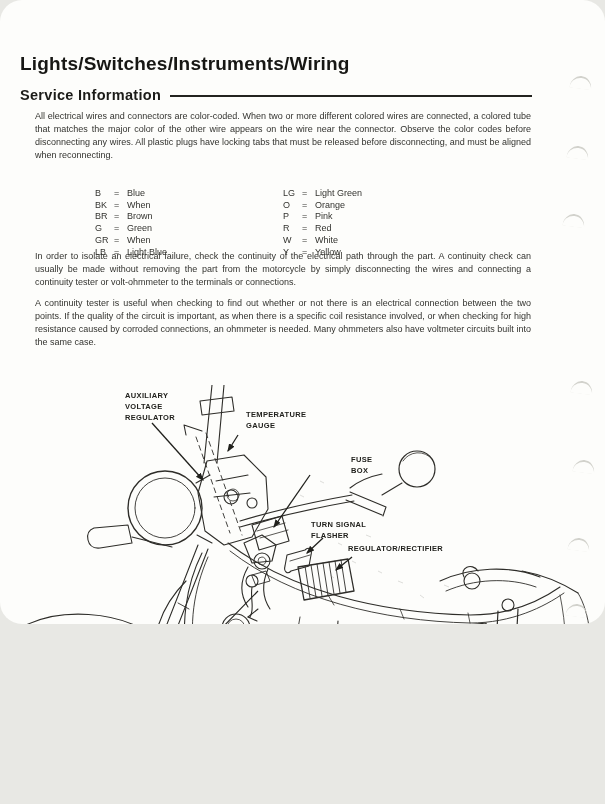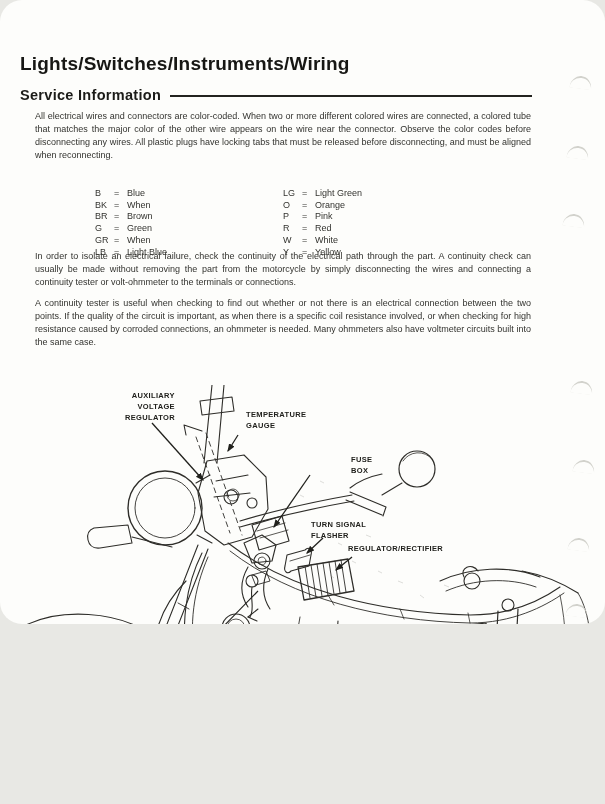--- a/index.html
+++ b/index.html
@@ -43,21 +43,21 @@
   .cc-abbr{white-space:nowrap;}
   
   .bullets2{position:absolute;left:22px;top:250px;width:509px;}
   
   .diagram{position:absolute;left:0;top:385px;width:605px;height:360px;}
   .diagram svg{position:absolute;left:0;top:0;}
   .dia-label{
     position:absolute;font-size:7.5px;font-weight:bold;letter-spacing:.35px;
     line-height:11px;color:#21211d;white-space:pre-line;
   }
-  .lbl-aux {left:125px;top:5px;text-align:right;}
+  .lbl-aux {left:125px;top:5px;}
   .lbl-temp{left:246px;top:24px;}
   .lbl-fuse{left:303px;top:69px;margin-left:48px;}
   .lbl-turn{left:311px;top:134px;}
   .lbl-reg {left:348px;top:158px;}
   .lbl-low {left:188px;top:251px;}
   
   .page-number{position:absolute;left:20px;top:747px;font-size:15px;font-weight:bold;color:#15803d;}
   .bottom-rule{position:absolute;left:6px;top:776px;width:599px;height:1px;background:#a9a9a3;}
   
   .bind-mark{

